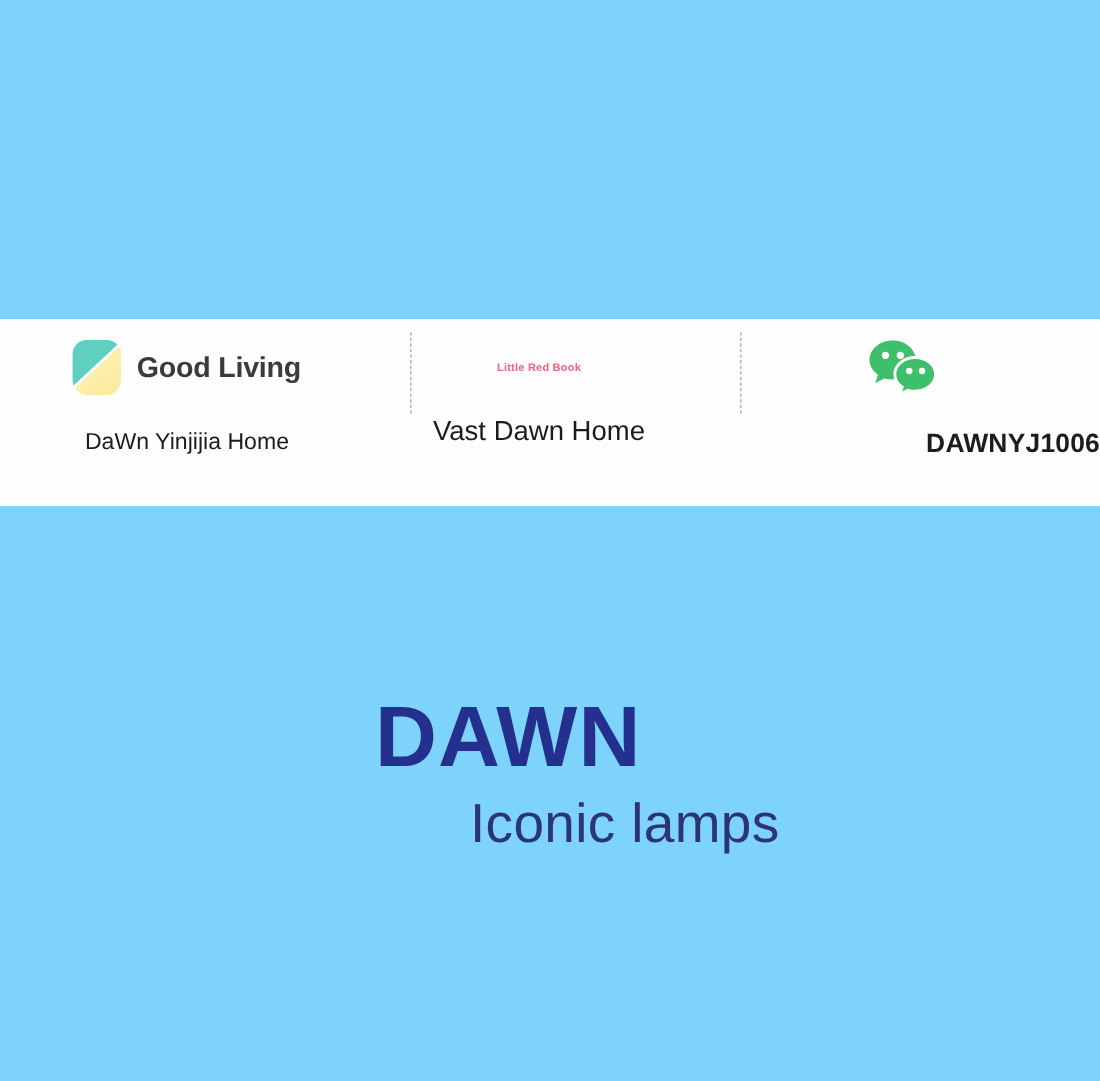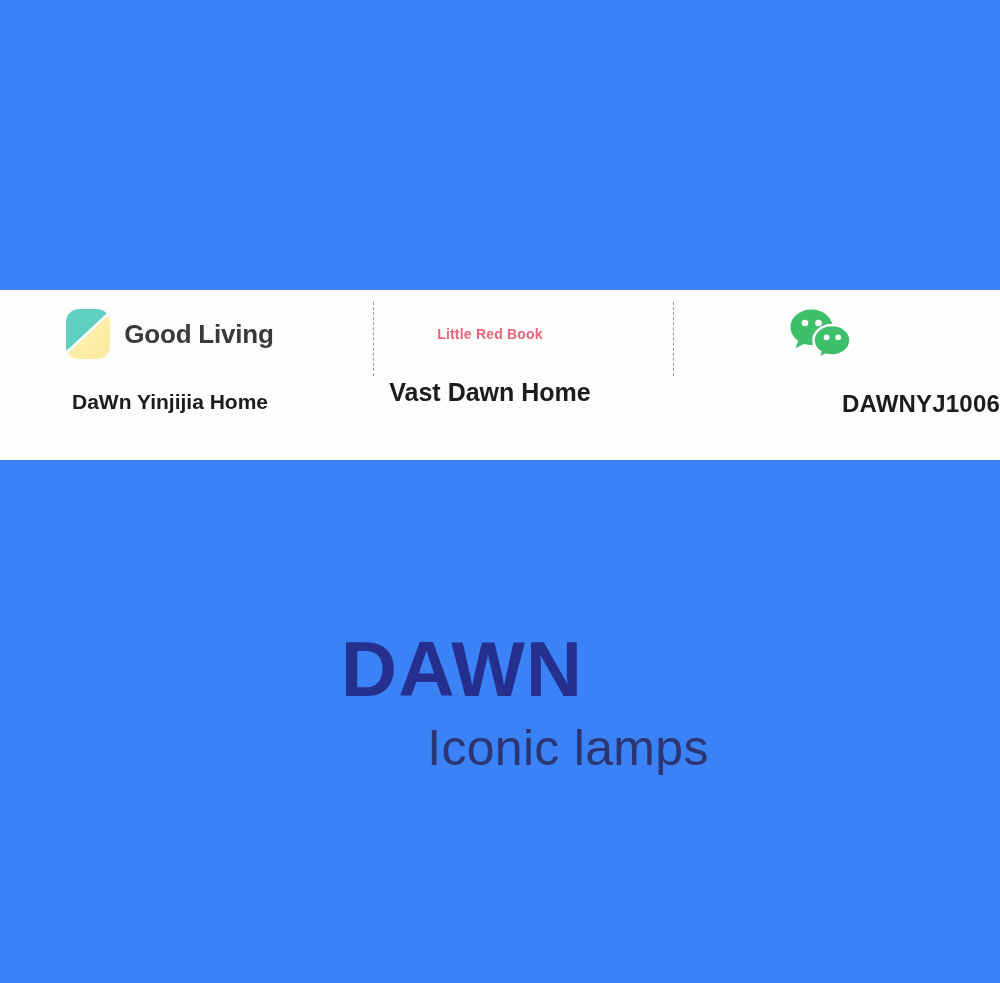--- a/index.html
+++ b/index.html
@@ -5,21 +5,21 @@
   html, body {
     margin: 0;
     padding: 0;
     background: #ffffff;
   }
 
   #canvas {
     position: relative;
     width: 1000px;
     height: 983px;
-    background: #3b82f6;
+    background: #7dd3fc;
     font-family: "Liberation Sans", sans-serif;
     overflow: hidden;
   }
 
   
   .channel-strip {
     position: absolute;
     left: 0;
     top: 290px;
     width: 1000px;
@@ -82,38 +82,38 @@
   .gl-wordmark {
     font-size: 26px;
     font-weight: bold;
     color: #3a3a3a;
     letter-spacing: -0.2px;
     white-space: nowrap;
   }
 
   
   .lrb-wordmark {
-    font-size: 14px;
+    font-size: 10px;
     font-weight: bold;
     color: #e8677a;
     letter-spacing: 0.2px;
     white-space: nowrap;
   }
 
   
   .wechat-icon {
     width: 62px;
     height: 54px;
     display: block;
   }
 
   
   .handle-label {
     color: #1c1c1c;
-    font-weight: bold;
+    font-weight: normal;
     white-space: nowrap;
     text-align: center;
     width: 100%;
   }
   .handle-a { font-size: 21px; margin-top: 12px; }
   .handle-b { font-size: 25px; }
   .handle-c { font-size: 24px; margin-top: 12px; font-weight: 700; letter-spacing: 0.2px; text-align: right; }
 
   
   .brand-block {

